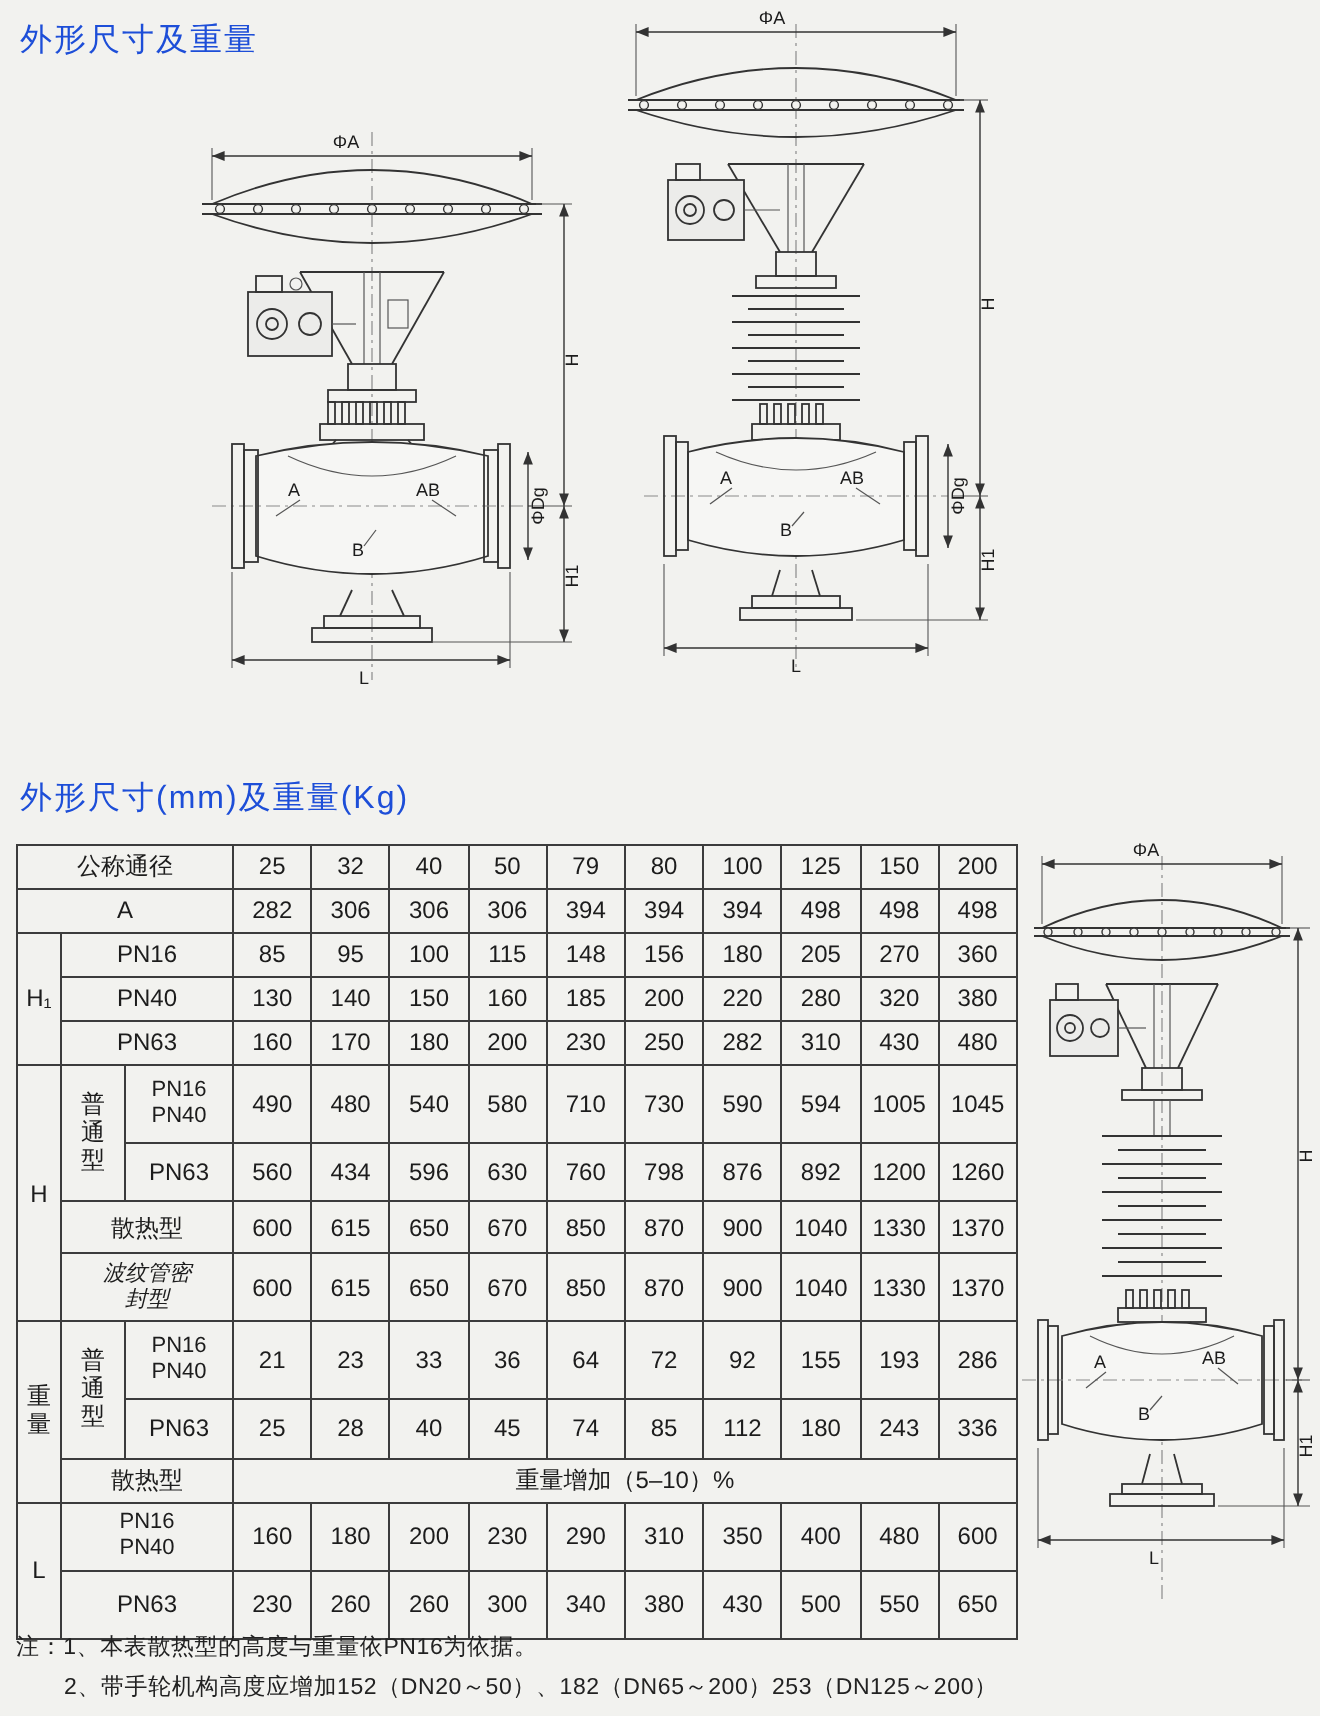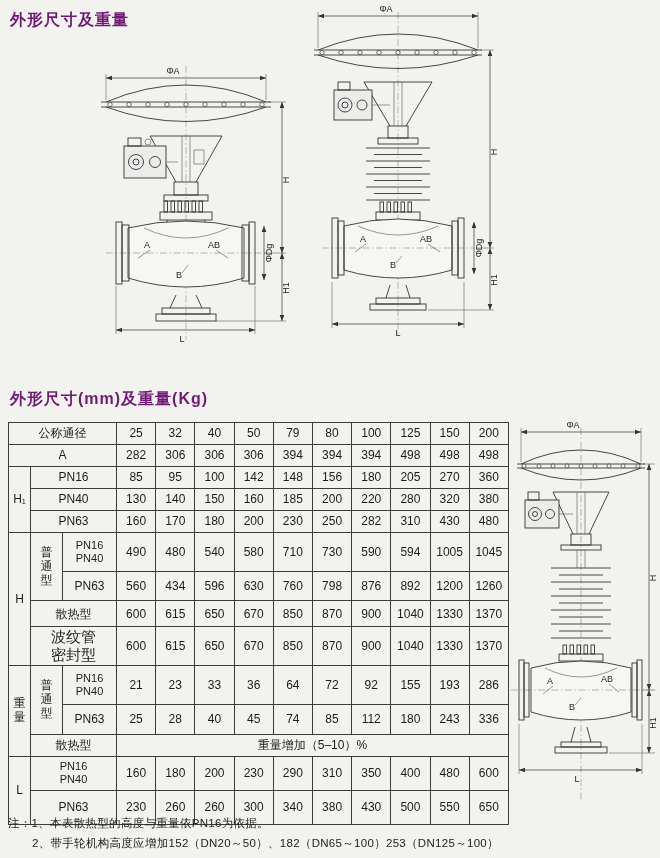--- a/index.html
+++ b/index.html
@@ -5,40 +5,40 @@
   * { margin:0; padding:0; box-sizing:border-box; }
   html,body { width:660px; height:858px; }
   body {
     position:relative;
     background:#f2f2ef;
     font-family:"Liberation Sans","DejaVu Sans",sans-serif;
     color:#1c1c1c;
     overflow:hidden;
   }
   .abs { position:absolute; }
-  .title { font-size:16px; font-weight:700; letter-spacing:1px; color:#701a75; }
+  .title { font-size:16px; font-weight:400; letter-spacing:1px; color:#1d4ed8; }
   .note { font-size:11.5px; color:#222; letter-spacing:0.3px; }
 
   table.dims {
     border-collapse:collapse;
     table-layout:fixed;
     width:500px;
     font-size:12px;
   }
   table.dims td {
     border:1px solid #3c3c3c;
     text-align:center;
     vertical-align:middle;
     padding:1px 0;
     line-height:1.2;
     overflow:hidden;
   }
   .r22{height:22px} .r26{height:26px} .r34{height:34px}
   .stack3 { width:14px; margin:12px auto; word-break:break-all; line-height:1.15; }
-  .stack-narrow { width:54px; margin:0 auto; word-break:break-all; font-size:15px; line-height:1.2; }
+  .stack-narrow { width:54px; margin:0 auto; word-break:break-all; font-size:11px; line-height:1.2;font-style:italic; }
   .pn2 { font-size:11px; line-height:1.25; }
 
   svg { overflow:visible; display:block; }
   svg .ln   { stroke:#333; stroke-width:0.9; fill:none; }
   svg .thin { stroke:#555; stroke-width:0.6; fill:none; }
   svg .cl   { stroke:#8a8a8a; stroke-width:0.6; fill:none; stroke-dasharray:7 2.5 1.5 2.5; }
   svg .dim  { stroke:#333; stroke-width:0.7; fill:none; }
   svg .ext  { stroke:#555; stroke-width:0.55; fill:none; }
   svg .body-fill { fill:#f6f6f4; stroke:#333; stroke-width:0.9; }
   svg .box  { fill:#ececea; stroke:#333; stroke-width:0.9; }
@@ -335,21 +335,21 @@
         <td>498</td>
         <td>498</td>
         <td>498</td>
       </tr>
     <tr class="r22">
       <td rowspan="3">H₁</td>
       <td colspan="2">PN16</td>
     <td>85</td>
         <td>95</td>
         <td>100</td>
-        <td>142</td>
+        <td>115</td>
         <td>148</td>
         <td>156</td>
         <td>180</td>
         <td>205</td>
         <td>270</td>
         <td>360</td>
       </tr>
     <tr class="r22">
       <td colspan="2">PN40</td>
     <td>130</td>
@@ -627,13 +627,13 @@
 
   <g>
     <line class="ext" x1="16" y1="306" x2="16" y2="356"></line>
     <line class="ext" x1="139" y1="306" x2="139" y2="356"></line>
     <line class="dim" x1="16" y1="352" x2="139" y2="352" marker-start="url(#a3)" marker-end="url(#a3)"></line>
     <text x="74" y="364" text-anchor="middle">L</text>
   </g>
 </svg>
 
 <div class="abs note" style="left:8px; top:816px;">注：1、本表散热型的高度与重量依PN16为依据。</div>
-<div class="abs note" style="left:32px; top:836px;">2、带手轮机构高度应增加152（DN20～50）、182（DN65～100）253（DN125～100）</div>
+<div class="abs note" style="left:32px; top:836px;">2、带手轮机构高度应增加152（DN20～50）、182（DN65～200）253（DN125～200）</div>
 
 </body></html>

